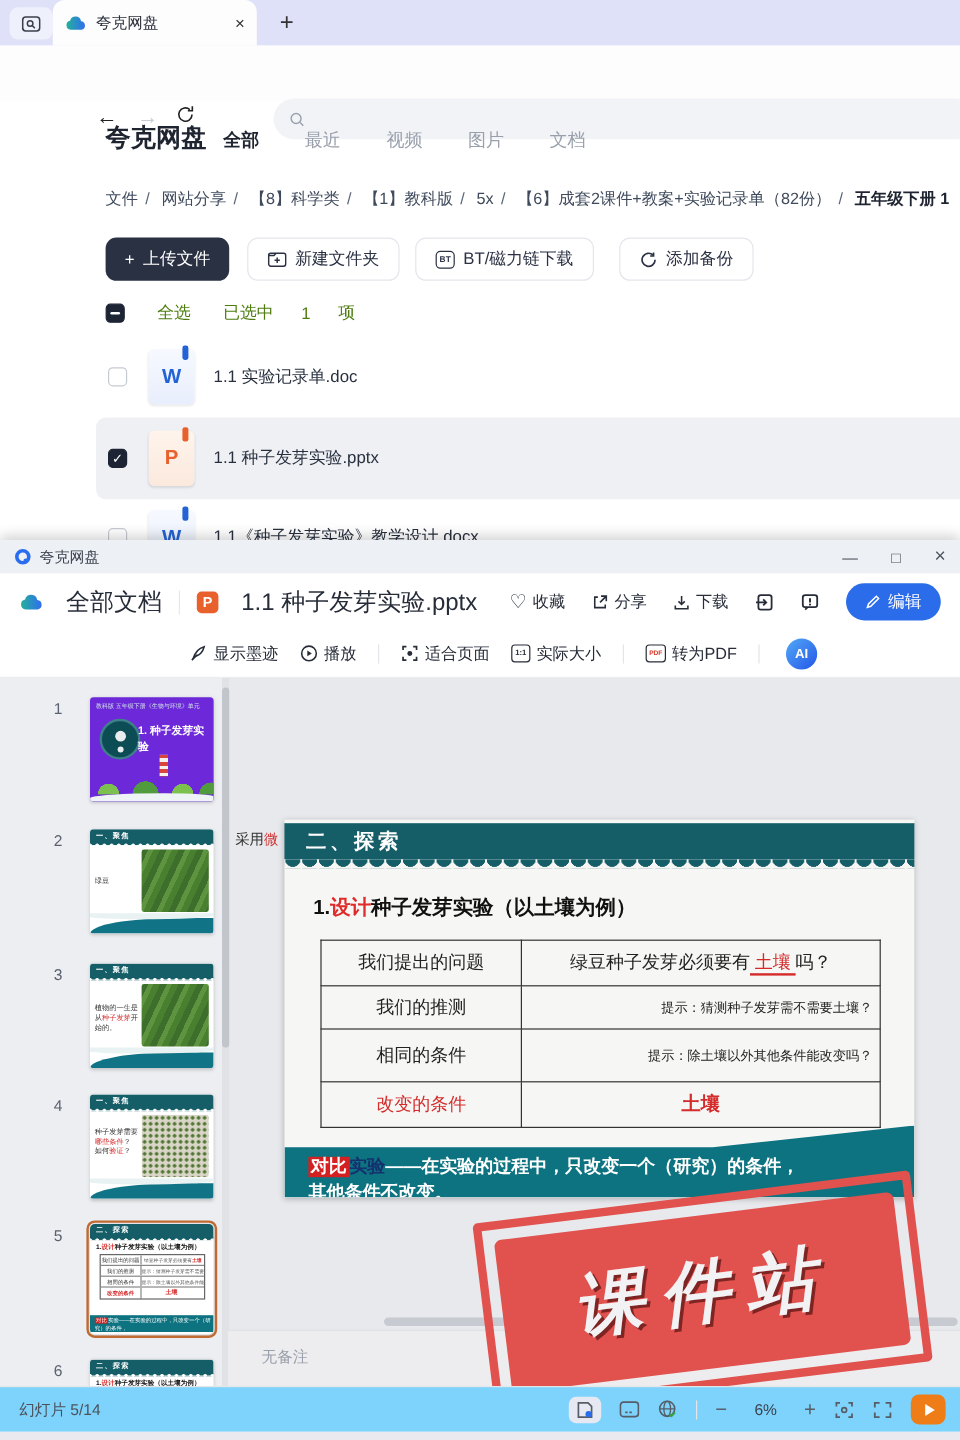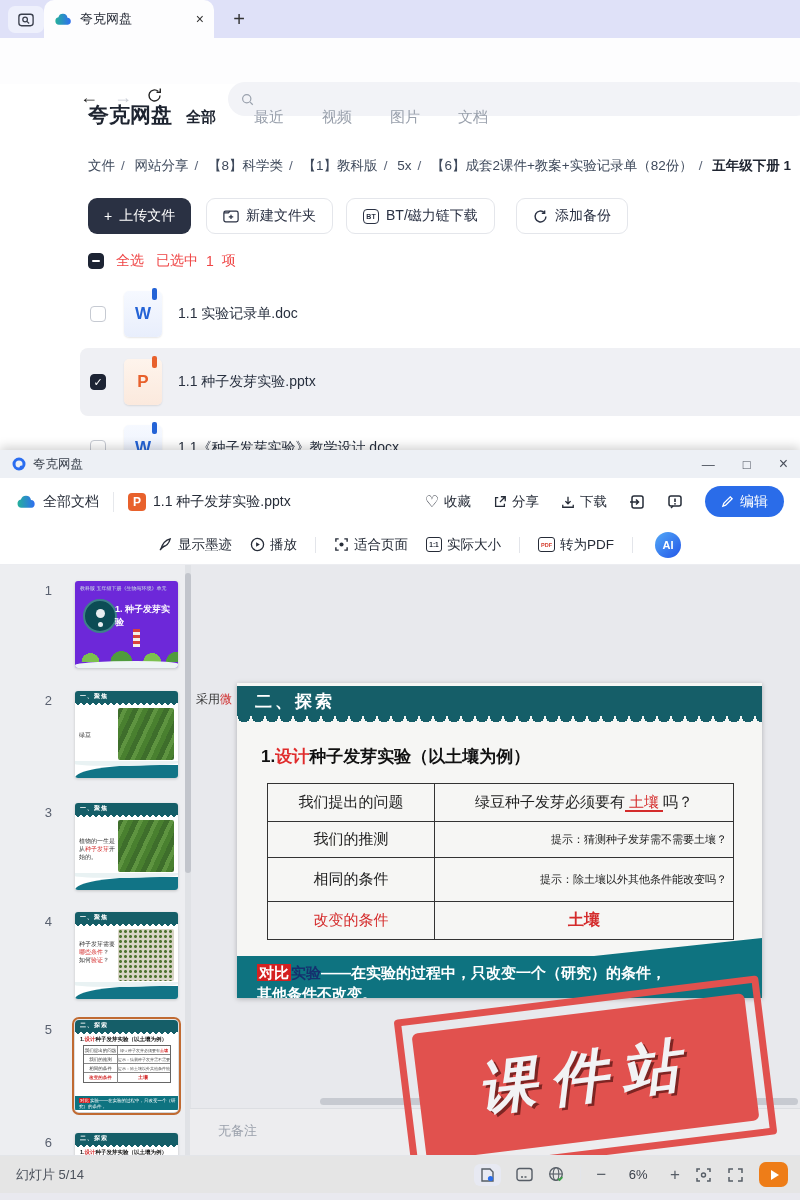--- a/index.html
+++ b/index.html
@@ -19,41 +19,41 @@
 
   
   .drive-title{position:absolute;left:88px;top:101px;font-size:21px;font-weight:bold;color:#1e2430;}
   .dtab{position:absolute;top:108px;font-size:15px;color:#99a0ac;}
   .dtab.active{color:#1e2430;font-weight:bold;}
   .breadcrumb{position:absolute;left:88px;top:157px;width:712px;font-size:13.5px;color:#3f4a5c;white-space:nowrap;overflow:hidden;}
   .breadcrumb .sep{margin:0 6px;color:#5c6679;}
   .breadcrumb .cur{font-weight:bold;color:#1e2430;}
   .abtn{position:absolute;top:198px;height:36px;display:flex;align-items:center;padding:0 16px;border-radius:9px;font-size:14px;background:#fff;border:1px solid #e4e6eb;color:#2a3143;gap:7px;}
   .abtn.primary{background:#2a3143;color:#fff;border:none;}
-  .sel-row{position:absolute;left:88px;top:252px;display:flex;align-items:center;font-size:14px;color:#ef4444;gap:12px;}
+  .sel-row{position:absolute;left:88px;top:252px;display:flex;align-items:center;font-size:14px;color:#4d7c0f;gap:27px;}
   .cb{width:16px;height:16px;border-radius:4px;border:1.5px solid #c6cad2;background:#fff;display:flex;align-items:center;justify-content:center;}
   .cb.ind{background:#1d2434;border-color:#1d2434;}
   .cb.ind::after{content:"";width:8px;height:2px;background:#fff;border-radius:1px;}
   .cb.on{background:#1d2434;border-color:#1d2434;color:#fff;font-size:11px;}
   .frow{position:absolute;left:80px;width:720px;display:flex;align-items:center;border-radius:8px 0 0 8px;}
   .frow.selected{background:#eff0f4;}
   .frow .cbwrap{margin-left:10px;}
   .fcard{width:38px;height:46px;border-radius:5px;margin-left:18px;position:relative;display:flex;align-items:center;justify-content:center;font-weight:bold;font-size:17px;box-shadow:0 1px 2px rgba(0,0,0,.10);}
   .fcard.word{background:linear-gradient(180deg,#f6f9ff,#e8eefc);color:#2463d6;}
   .fcard.ppt{background:linear-gradient(180deg,#fef4ec,#fbe9dd);color:#e8612c;}
   .fcard::after{content:"";position:absolute;top:-3px;right:5px;width:5px;height:12px;border-radius:2px;background:currentColor;}
   .fname{margin-left:16px;font-size:14px;color:#28303f;}
 
   
   .viewer{position:absolute;left:0;top:450px;width:800px;height:750px;background:#fff;box-shadow:0 -3px 10px rgba(0,0,0,.18);}
   .titlebar{position:absolute;left:0;top:0;width:800px;height:28px;background:#edf0f5;display:flex;align-items:center;padding:0 12px;}
   .tb-title{font-size:12.5px;color:#3a414d;margin-left:7px;}
   .tb-ctrls{margin-left:auto;display:flex;gap:28px;color:#4a505c;font-size:13px;align-items:center;}
   .vnav{position:absolute;left:0;top:28px;width:800px;height:47px;display:flex;align-items:center;padding:0 16px;background:#fff;}
-  .vnav-label{font-size:14px;color:#262c38;margin-left:7px;}
+  .vnav-label{font-size:20px;color:#262c38;margin-left:19px;}
   .vdiv{width:1px;height:20px;background:#e6e8ec;margin:0 14px;}
   .pbadge{width:18px;height:18px;border-radius:4px;background:#e8612c;color:#fff;font-size:12px;font-weight:bold;display:flex;align-items:center;justify-content:center;}
   .vnav-right{margin-left:auto;display:flex;align-items:center;gap:22px;color:#262c38;font-size:13.5px;}
   .vitem{display:flex;align-items:center;gap:5px;color:#262c38;}
   .edit-btn{height:31px;padding:0 16px;border-radius:16px;background:#2a6ce9;color:#fff;font-size:14px;display:flex;align-items:center;gap:6px;}
   .vtools{position:absolute;left:0;top:75px;width:800px;height:40px;background:#fff;border-bottom:1px solid #ecedf1;display:flex;align-items:center;padding-left:158px;gap:18px;font-size:13.5px;color:#262c38;}
   .tdiv{width:1px;height:16px;background:#e3e5ea;}
   .ai-btn{width:26px;height:26px;border-radius:50%;background:linear-gradient(135deg,#53a9f7,#2356e8);color:#fff;font-size:11px;font-weight:bold;display:flex;align-items:center;justify-content:center;margin-left:4px;}
 
   
@@ -112,21 +112,21 @@
   .s-banner .hl{background:#d42020;color:#fff;padding:0 2px;}
   .s-banner .navy{color:#15306e;}
 
   .hscroll{position:absolute;left:320px;top:533px;width:478px;height:7px;background:#c7cad1;border-radius:4px;}
   .notes{position:absolute;left:190px;top:543px;width:610px;height:47px;background:#ededef;border-top:1px solid #dcdee2;}
   .notes-text{position:absolute;left:28px;top:13px;font-size:13px;color:#9aa0ab;}
   .stamp{position:absolute;left:418px;top:448px;width:335px;height:128px;background:#e1514e;border-radius:6px;transform:rotate(-7deg);display:flex;align-items:center;justify-content:center;color:#f2f2f4;font-size:58px;font-weight:bold;font-style:italic;letter-spacing:14px;text-shadow:2.5px 2.5px 0 #7e2523;z-index:3;}
   .stamp::before{content:"";position:absolute;left:-16px;top:-16px;right:-16px;bottom:-16px;border:7px solid #e1514e;border-radius:4px;}
 
   
-  .statusbar{position:absolute;left:0;top:705px;width:800px;height:38px;background:#e5e5e5;border-top:1px solid #e3e5e9;display:flex;align-items:center;z-index:6;}
+  .statusbar{position:absolute;left:0;top:705px;width:800px;height:38px;background:#7dd3fc;border-top:1px solid #e3e5e9;display:flex;align-items:center;z-index:6;}
   .sb-left{margin-left:16px;font-size:13px;color:#4c525c;}
   .sb-right{margin-left:auto;margin-right:12px;display:flex;align-items:center;gap:15px;color:#565d66;}
   .sb-active{background:#e7e9f2;border-radius:6px;padding:3px 5px;display:flex;}
   .sb-zoom{font-size:13px;color:#3c424d;min-width:34px;text-align:center;}
   .sb-sign{font-size:17px;color:#565d66;line-height:14px;}
   .playbtn{width:29px;height:25px;border-radius:7px;background:#ee7d18;display:flex;align-items:center;justify-content:center;}
   .playbtn::after{content:"";width:0;height:0;border-left:8px solid #fff;border-top:5px solid transparent;border-bottom:5px solid transparent;margin-left:2px;}
   .bottom-strip{position:absolute;left:0;top:743px;width:800px;height:7px;background:#e9e9ef;}
   svg{display:block;}
 </style>

